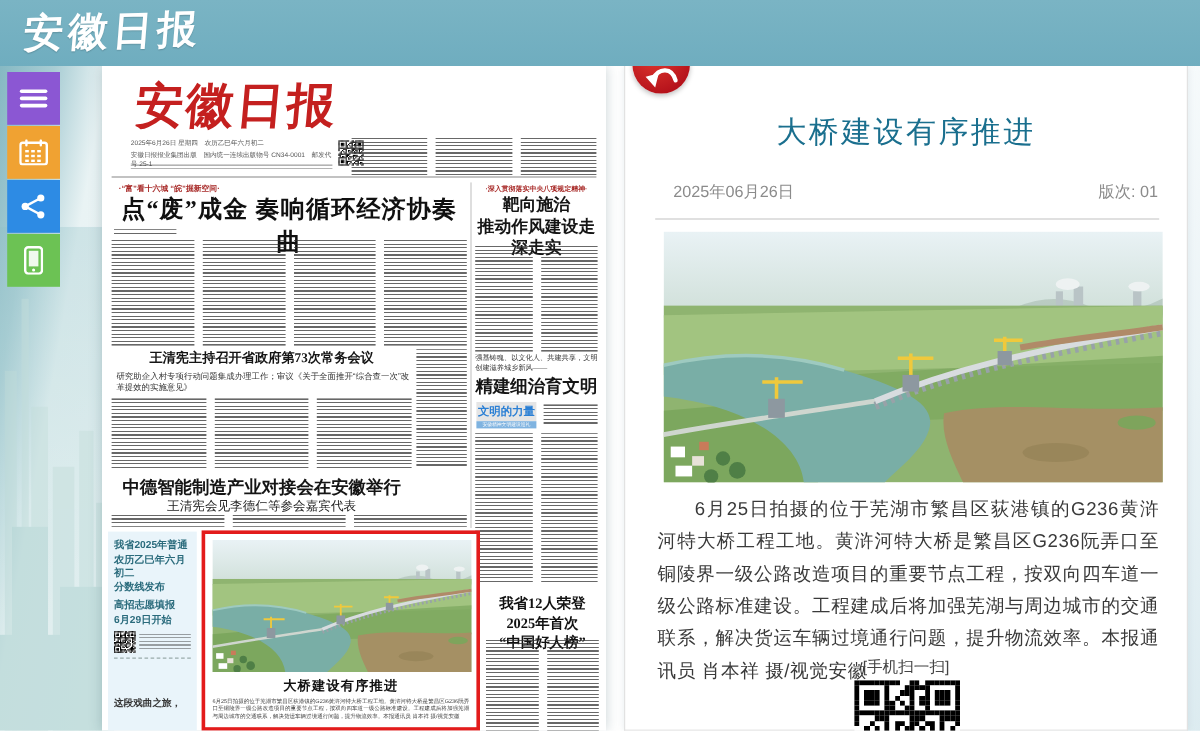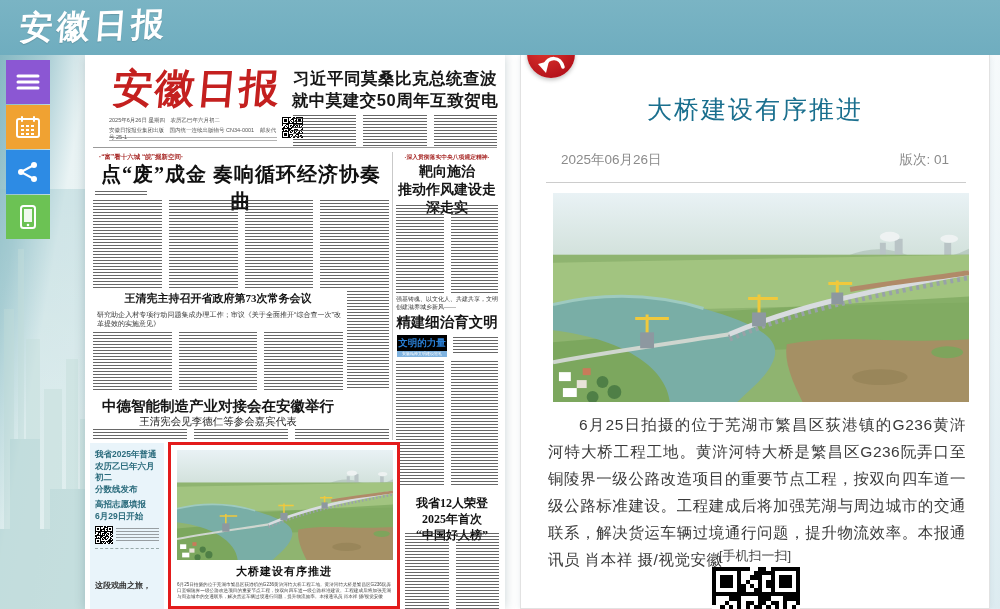--- a/index.html
+++ b/index.html
@@ -59,21 +59,21 @@
   #promo .sline { font-size:8px; font-weight:bold; color:#333; line-height:10.5px;
     font-family:"Liberation Serif", serif;margin-top:32px; }
 
   
   #photo-box { left:83px; top:387px; width:232px; height:167px; border:3px solid #e31b1b;
     background:#fff; padding:5px 6px; cursor:pointer; }
   #photo-box .cap { text-align:center; font-size:11px; font-weight:bold; color:#111;
     margin-top:4px; letter-spacing:1px; font-family:"Liberation Serif", serif; }
   #photo-box .tiny { font-size:4.6px; color:#444; line-height:6px; text-align:justify; margin-top:3px; }
 
-  .badge-blue { background:#000000; color:#2a7fd4; font-weight:bold; font-size:9.5px;
+  .badge-blue { background:#e5e5e5; color:#2a7fd4; font-weight:bold; font-size:9.5px;
     text-align:center; padding:2px 0 1px; }
   .badge-strip { background:#7fb3e0; color:#fff; font-size:4px; text-align:center; height:6px; line-height:6px; }
 
   
   #panel { left:520px; top:55px; width:470px; height:554px; background:#fff;
     border:1px solid #e2e2e2; border-top:none; box-shadow:0 0 6px rgba(120,150,160,.18); z-index:6; }
   #back-btn { left:527px; top:30px; width:48px; height:48px; border-radius:50%;
     background:radial-gradient(circle at 38% 32%, #e23a30, #b5121b 75%);
     z-index:10; display:flex; align-items:flex-end; justify-content:center;
     box-shadow:0 2px 4px rgba(0,0,0,.25); cursor:pointer; }
@@ -563,24 +563,20 @@
       <div></div>
       <div></div>
       <div class="q"></div>
       <div class="q"></div>
       <div></div>
       <div></div>
       <div class="q"></div>
       <div class="q"></div>
     </div>
 
-  <div id="np-top-head" class="abs">
-    <div>习近平同莫桑比克总统查波</div>
-    <div>就中莫建交50周年互致贺电</div>
-  </div>
   <div class="abs cols" style="left:208px;top:60px;width:204px;height:32px;">
     <div class="ft"></div>
       <div class="ft"></div>
       <div class="ft"></div>
   </div>
 
   <div class="abs divider-h" style="left:8px;top:92px;width:404px;"></div>
   <div class="abs divider-v" style="left:307px;top:97px;height:288px;"></div>
 
   <div class="abs kicker" style="left:14px;top:98px;">·“富”看十六城 “皖”掘新空间·</div>
@@ -1176,21 +1172,21 @@
         </g>
     </svg>
     <div class="cap">大桥建设有序推进</div>
     <div class="tiny">6月25日拍摄的位于芜湖市繁昌区荻港镇的G236黄浒河特大桥工程工地。黄浒河特大桥是繁昌区G236阮弄口至铜陵界一级公路改造项目的重要节点工程，按双向四车道一级公路标准建设。工程建成后将加强芜湖与周边城市的交通联系，解决货运车辆过境通行问题，提升物流效率。本报通讯员 肖本祥 摄/视觉安徽</div>
   </div>
 </div>
 
 <div id="panel" class="abs">
   <div id="art-title" class="abs">大桥建设有序推进</div>
   <div class="abs art-meta" style="left:40px;">2025年06月26日</div>
-  <div class="abs art-meta" style="right:40px;padding-left:29px;">版次: 01</div>
+  <div class="abs art-meta" style="right:24px;padding-left:29px;">版次: 01</div>
   <div id="art-hr" class="abs"></div>
 
   <svg id="art-photo" class="abs" viewBox="0 0 420 210" preserveAspectRatio="none">
     <defs>
       <linearGradient id="sky2" x1="0" y1="0" x2="0" y2="1">
         <stop offset="0" stop-color="#e9f2f5"></stop>
           <stop offset="1" stop-color="#cfdfd8"></stop>
         </linearGradient>
     </defs>
     <rect width="420" height="72" fill="url(#sky2)"></rect>

